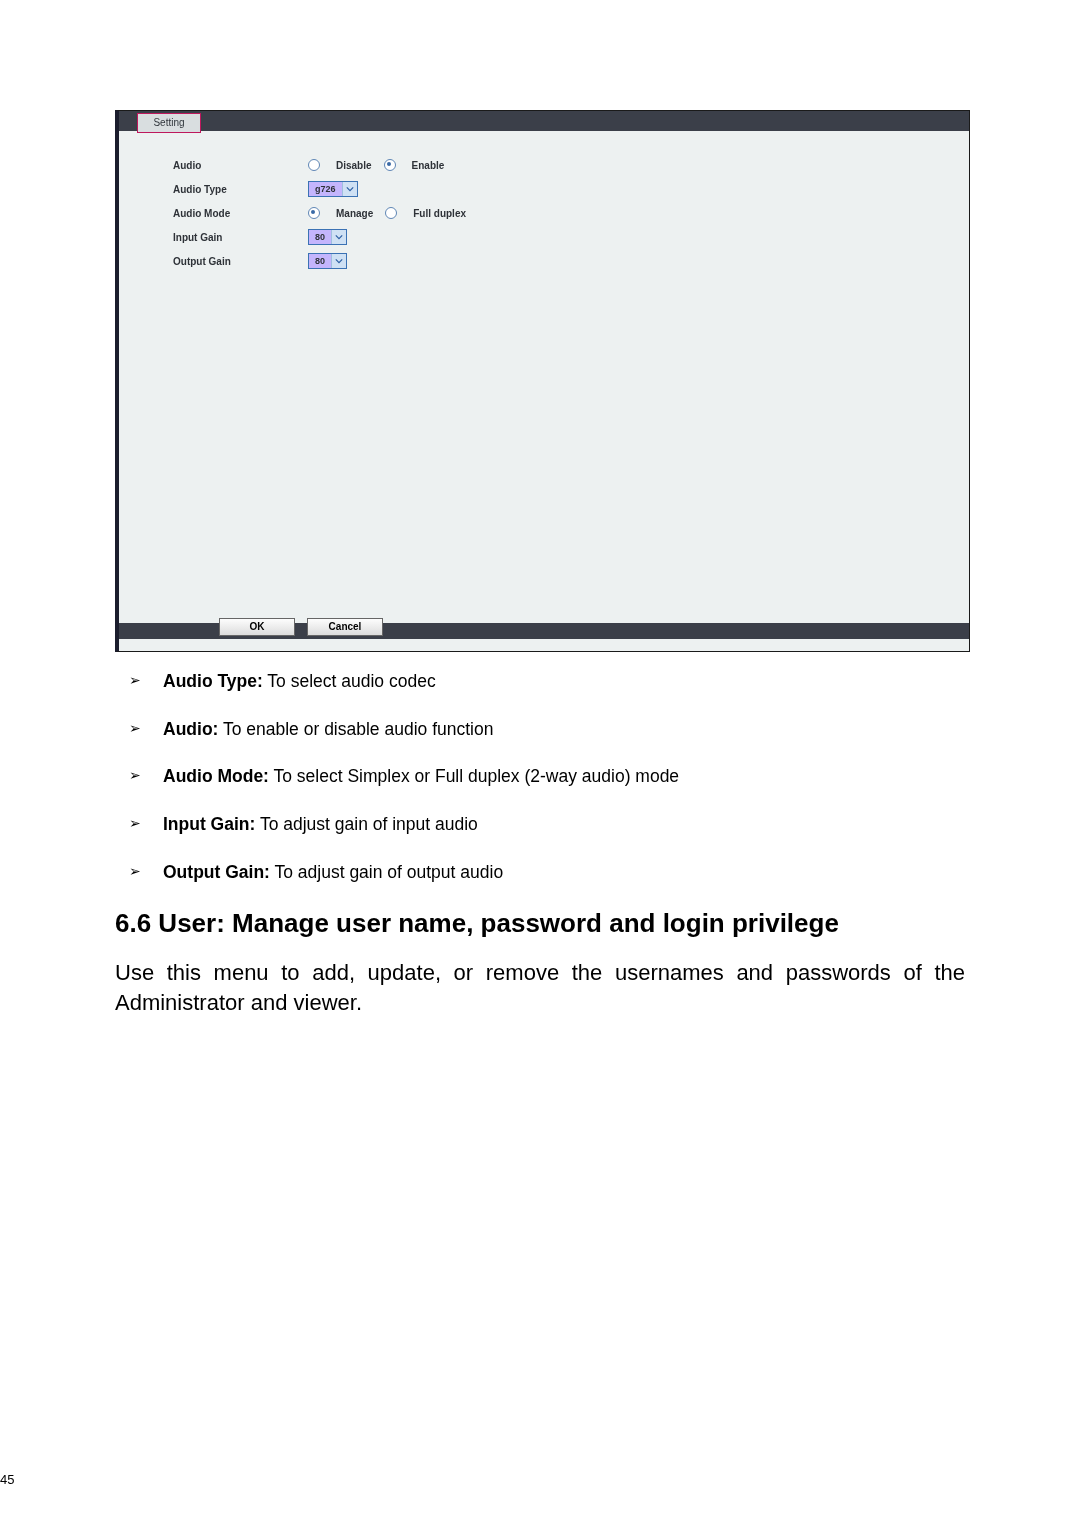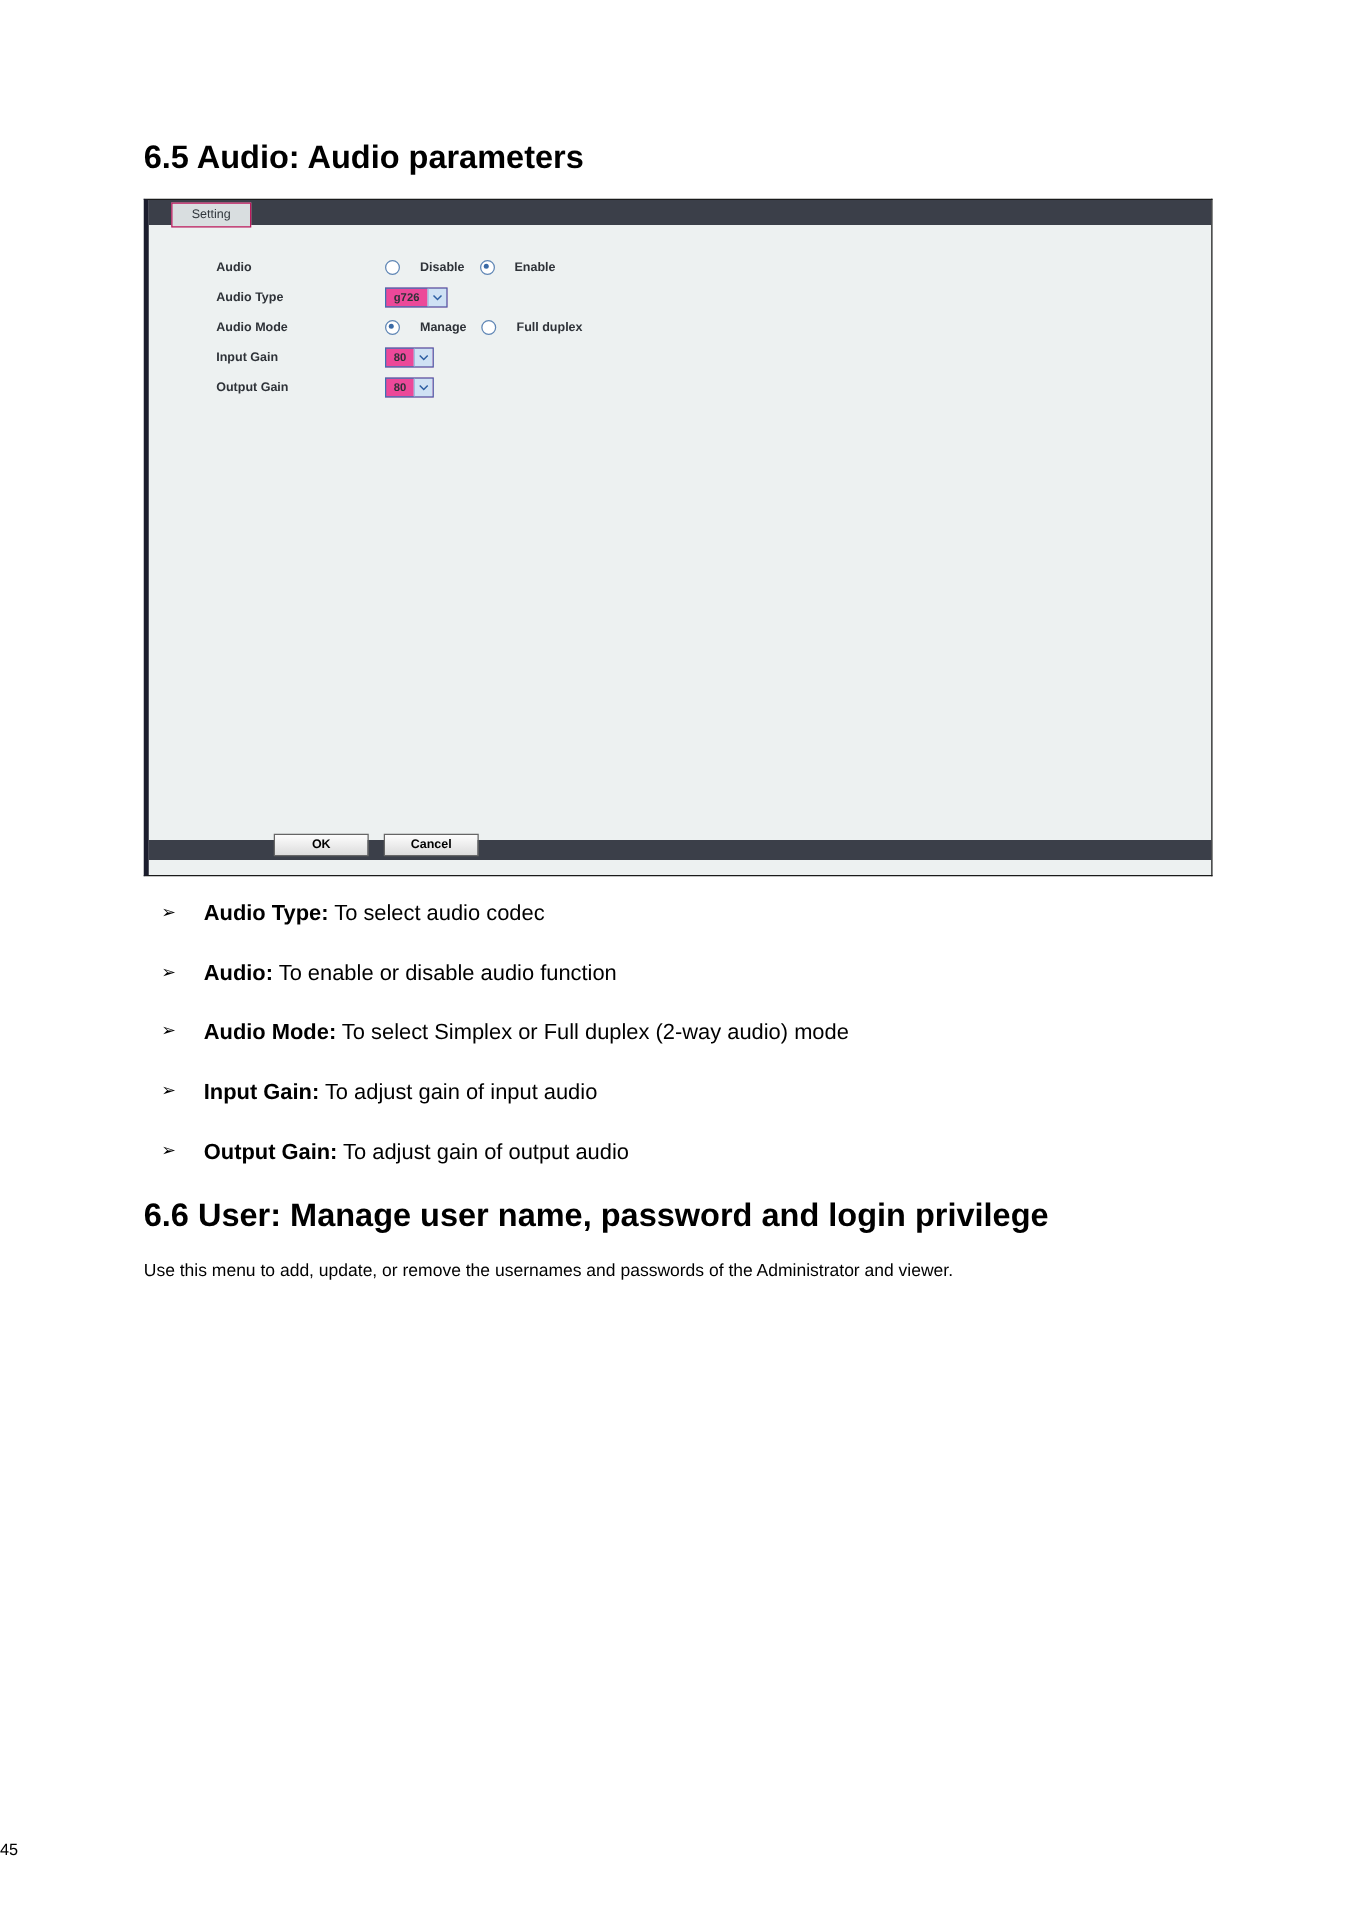--- a/index.html
+++ b/index.html
@@ -12,45 +12,44 @@
   .topbar{top:0;height:20px}
   .botbar{bottom:12px;height:16px}
   .tab{position:absolute;top:2px;left:18px;width:62px;height:18px;background:#d9dee0;border:1px solid #be185d;font-size:10px;text-align:center;line-height:17px;color:#30363c}
   .panel{position:absolute;top:20px;bottom:22px;left:0;right:0;padding:22px 0 0 54px}
   .row{display:flex;align-items:center;height:24px;font-size:10px;color:#2e3238;font-weight:bold}
   .lbl{width:135px}
   .ctrl{display:flex;align-items:center;gap:4px;font-weight:bold}
   .radio{display:flex;align-items:center;gap:16px;margin-right:8px}
   .rdot{width:10px;height:10px;border:1px solid #5f86b5;border-radius:50%;display:inline-block;position:relative;background:#fff}
   .rdot.sel::after{content:"";position:absolute;top:2px;left:2px;width:4px;height:4px;border-radius:50%;background:#3a6aa6}
-  .sel-inp{display:inline-flex;align-items:center;border:1px solid #3b72b4;background:#ec4899;font-size:9px;height:14px}
+  .sel-inp{display:inline-flex;align-items:center;border:1px solid #3b72b4;background:#c4b5fd;font-size:9px;height:14px}
   .sel-inp .val{padding:0 6px;line-height:14px}
   .sel-inp .arr{width:14px;height:14px;background:#cfe1f4;display:flex;align-items:center;justify-content:center;border-left:1px solid #9fbee0}
   .sel-inp .arr svg{width:8px;height:6px}
   .btn{position:absolute;bottom:3px;height:16px;width:74px;background:linear-gradient(#fdfdfd,#dcdcdc);border:1px solid #666;font-size:10px;font-weight:bold;text-align:center;line-height:15px;color:#000}
   .btn.ok{left:0}
   .btn.cancel{left:88px}
   .btnwrap{position:absolute;bottom:0;left:100px}
 
   
   ul.arrowlist{list-style:none;padding:0;margin:18px 0 0 14px}
   ul.arrowlist li{position:relative;padding-left:34px;margin:0 0 24px 0;font-size:17.5px;line-height:1.35}
   ul.arrowlist li::before{content:"\27A2";position:absolute;left:0;top:1px;font-size:14px;color:#000}
   ul.arrowlist b{font-weight:bold}
 
-  .bodytext{font-size:14px;line-height:1.35;margin-top:19px;text-align:justify}
+  .bodytext{font-size:22px;line-height:1.35;margin-top:19px;text-align:justify}
 
   .pnum{position:absolute;bottom:40px;left:0;right:0;text-align:left;font-size:13px}
 </style>
 </head>
 <body>
 
 <div class="page">
 
-  <h2>6.5  Audio: Audio parameters</h2>
 
   <div class="shot">
     <div class="darkbar topbar"></div>
     <div class="tab">Setting</div>
 
     <div class="panel">
 
       <div class="row">
         <span class="lbl">Audio</span>
         <span class="ctrl">

